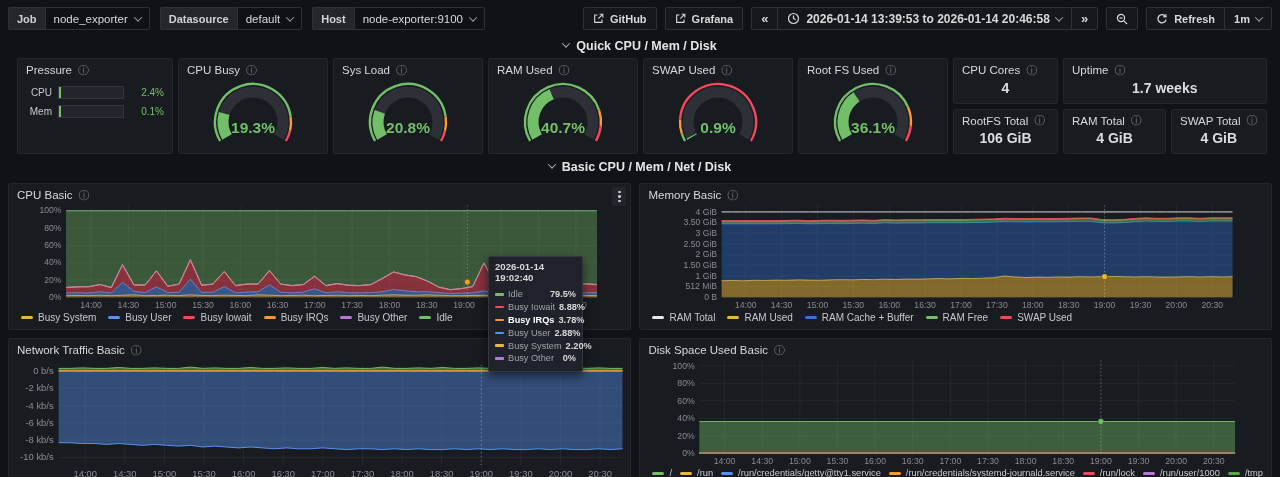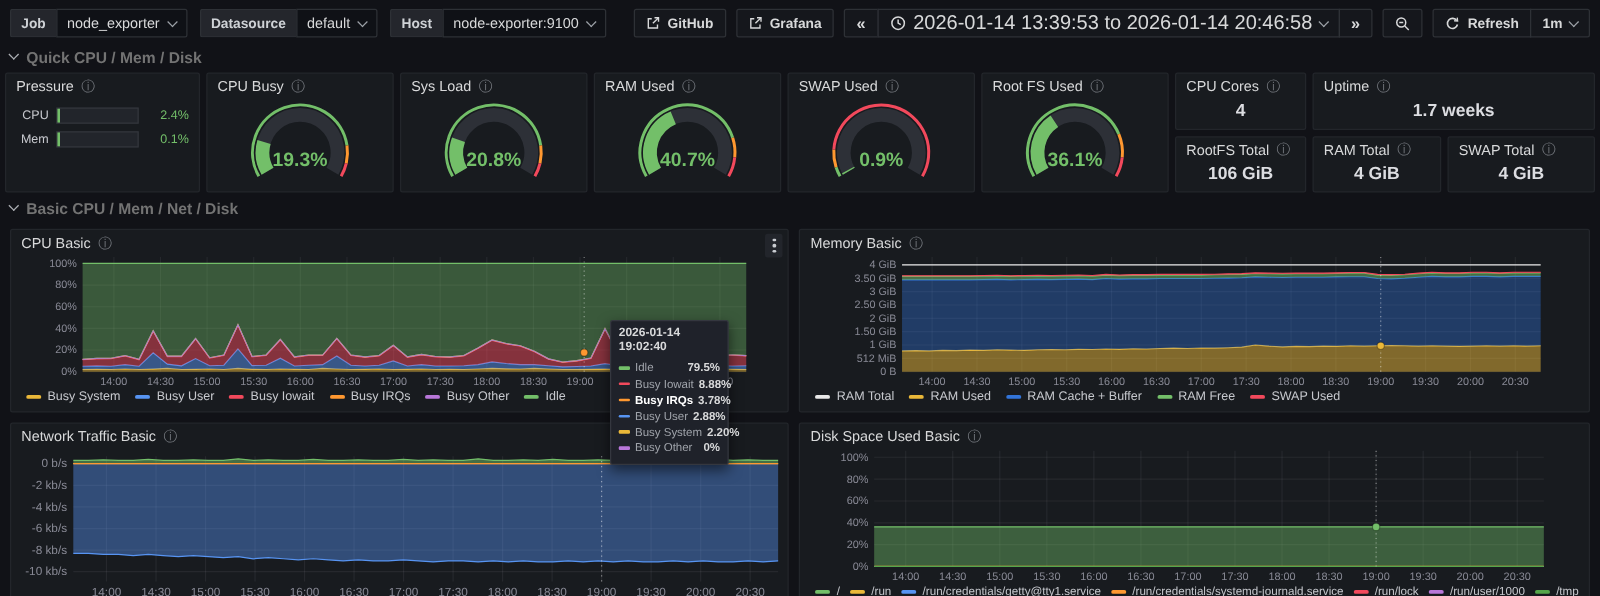--- a/index.html
+++ b/index.html
@@ -14,36 +14,36 @@
                display:flex; align-items:center; padding:0 8px; color:#cfd2d6; font-weight:700; }
   .chip .val { background:#0f1116; border:1px solid #2e3136; border-radius:0 2px 2px 0;
                display:flex; align-items:center; gap:7px; padding:0 8px; color:#d8d9da; font-size:11.5px; }
   .tright { display:flex; align-items:center; gap:8px; }
   .btn { display:flex; align-items:center; gap:6px; height:23px; padding:0 9px; background:#15171c;
          border:1px solid #2e3136; border-radius:2px; color:#d8d9da; font-size:11px; font-weight:700; cursor:pointer; }
   .group { display:flex; }
   .group .btn { border-radius:0; margin-left:-1px; }
   .group .btn:first-child { border-radius:2px 0 0 2px; margin-left:0; }
   .group .btn:last-child { border-radius:0 2px 2px 0; }
-  .timetext { font-size:16px; font-weight:400; }
+  .timetext { font-size:12px; font-weight:700; }
   .chev { width:6px; height:6px; border-right:1.4px solid #9da2a8; border-bottom:1.4px solid #9da2a8;
           transform:rotate(45deg) translate(-1px,-1px); display:inline-block; }
   .arrgl { font-size:13px; font-weight:700; color:#d8d9da; line-height:1; }
 
   
-  .sect { display:flex; align-items:center; gap:7px; padding:6px 8px 5px 8px; font-size:12.5px; font-weight:700; color:#737373; }
+  .sect { display:flex; align-items:center; gap:7px; padding:6px 8px 5px 8px; font-size:12.5px; font-weight:700; color:#e5e5e5;justify-content:center; }
   .sect .chev { border-color:#aeb1b6; margin-top:-3px; }
 
   
   .panel { background:#181b1f; border:1px solid #23262b; border-radius:2px; position:relative; }
   .ptitle { display:flex; align-items:center; gap:6px; padding:5px 8px 0 8px; font-size:11.5px; font-weight:500; color:#d8d9da; white-space:nowrap; overflow:hidden; }
   .info { color:#75797f; font-size:11px; line-height:1; font-weight:400; }
 
   
-  .row1 { display:grid; grid-template-columns:156px 150px 150px 150px 150px 150px 1fr; gap:5px; margin:0 4px; height:96px; }
+  .row1 { display:grid; grid-template-columns:156px 150px 150px 150px 150px 150px 1fr; gap:5px; margin:0 17px; height:96px; }
   .pressrows { padding:7px 8px 0 8px; }
   .pressrow { display:flex; align-items:center; gap:6px; height:19px; }
   .presslbl { width:26px; text-align:right; font-size:10px; color:#c7c9ce; }
   .pressbar { flex:1; height:13px; background:#22252b; border:1px solid #33363c; position:relative; }
   .pressfill { position:absolute; left:0; top:0; bottom:0; background:rgba(115,191,105,0.35); border-right:2px solid #73bf69; }
   .pressval { width:34px; text-align:right; font-size:10px; color:#73bf69; }
   .gauge svg { display:block; margin:0 auto; }
   .statcol { display:grid; grid-template-rows:1fr 1fr; gap:5px; }
   .statrow { display:grid; gap:5px; }
   .statrow.top { grid-template-columns:105px 1fr; }

